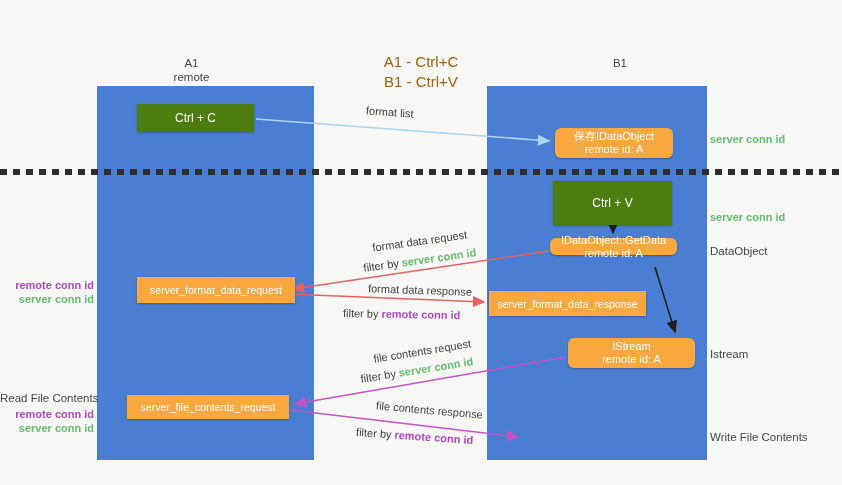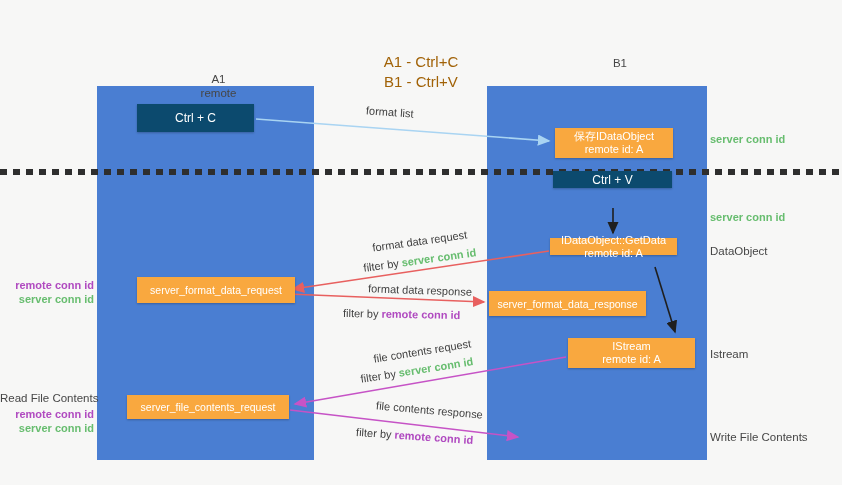--- a/index.html
+++ b/index.html
@@ -8,39 +8,39 @@
 
   .title{position:absolute;left:0;top:10px;width:842px;text-align:center;
          color:#a16207;font-size:15px;line-height:20px;z-index:4;margin-top:42px;}
 
   .col{position:absolute;top:86px;height:374px;background:#4a7ed2;z-index:1;}
   #col-a{left:97px;width:217px;}
   #col-b{left:487px;width:220px;}
 
   .col-header{position:absolute;top:56px;text-align:center;color:#464646;
               font-size:11.5px;line-height:14px;z-index:4;}
-  #hdr-a{left:110px;width:217px;margin-top:16px;}
+  #hdr-a{left:83px;width:217px;}
   #hdr-b{left:510px;width:220px;}
 
   .dashline{position:absolute;left:0;top:169px;width:842px;height:6px;z-index:2;
             background:repeating-linear-gradient(90deg,#2e2e2e 0 7px,transparent 7px 13px);}
 
   svg.arrows{position:absolute;left:0;top:0;width:842px;height:485px;z-index:2;pointer-events:none;}
 
   .node{position:absolute;z-index:3;color:#fff;display:flex;flex-direction:column;
         align-items:center;justify-content:center;text-align:center;
         box-shadow:0 1px 2px rgba(0,0,0,0.25);}
-  .green{background:#0c4a6e;font-size:12px;}
+  .green{background:#4d7c0f;font-size:12px;}
   .orange{background:#f9a83f;}
   .one-line{font-size:10.5px;}
-  .two-line{font-size:11px;line-height:13px;}
+  .two-line{font-size:11px;line-height:13px;border-radius:6px;}
 
   #n-ctrl-c{left:137px;top:104px;width:117px;height:28px;}
   #n-save-obj{left:555px;top:128px;width:118px;height:30px;}
-  #n-ctrl-v{left:553px;top:171px;width:119px;height:17px;}
+  #n-ctrl-v{left:553px;top:181px;width:119px;height:44px;}
   #n-getdata{left:550px;top:238px;width:127px;height:17px;}
   #n-fmt-req{left:129px;top:277px;width:158px;height:26px;margin-left:8px;}
   #n-fmt-res{left:489px;top:291px;width:157px;height:25px;}
   #n-istream{left:568px;top:338px;width:127px;height:30px;}
   #n-file-req{left:127px;top:395px;width:162px;height:24px;}
   #n-file-res{left:523px;top:426px;width:162px;height:24px;}
 
   .rlabel{position:absolute;left:710px;z-index:4;font-size:11px;white-space:nowrap;}
   .llabel{position:absolute;left:0;width:94px;text-align:right;z-index:4;
           font-size:11px;white-space:nowrap;}

